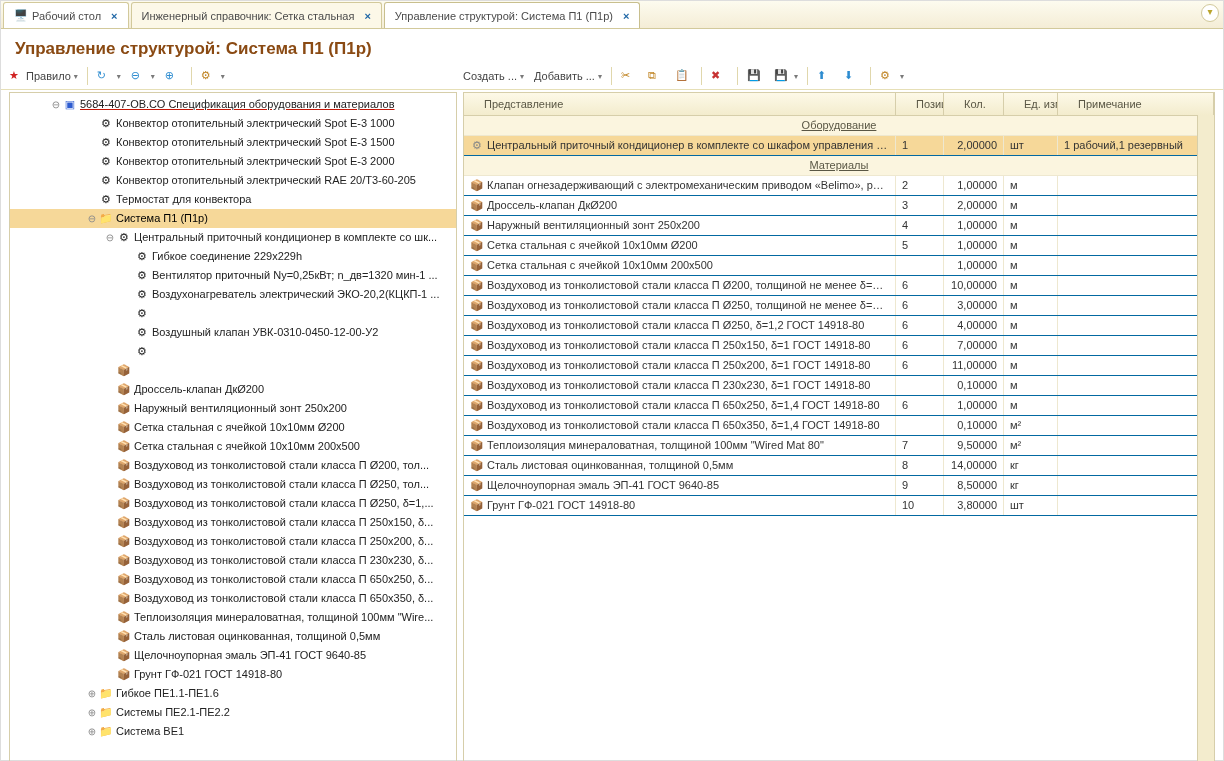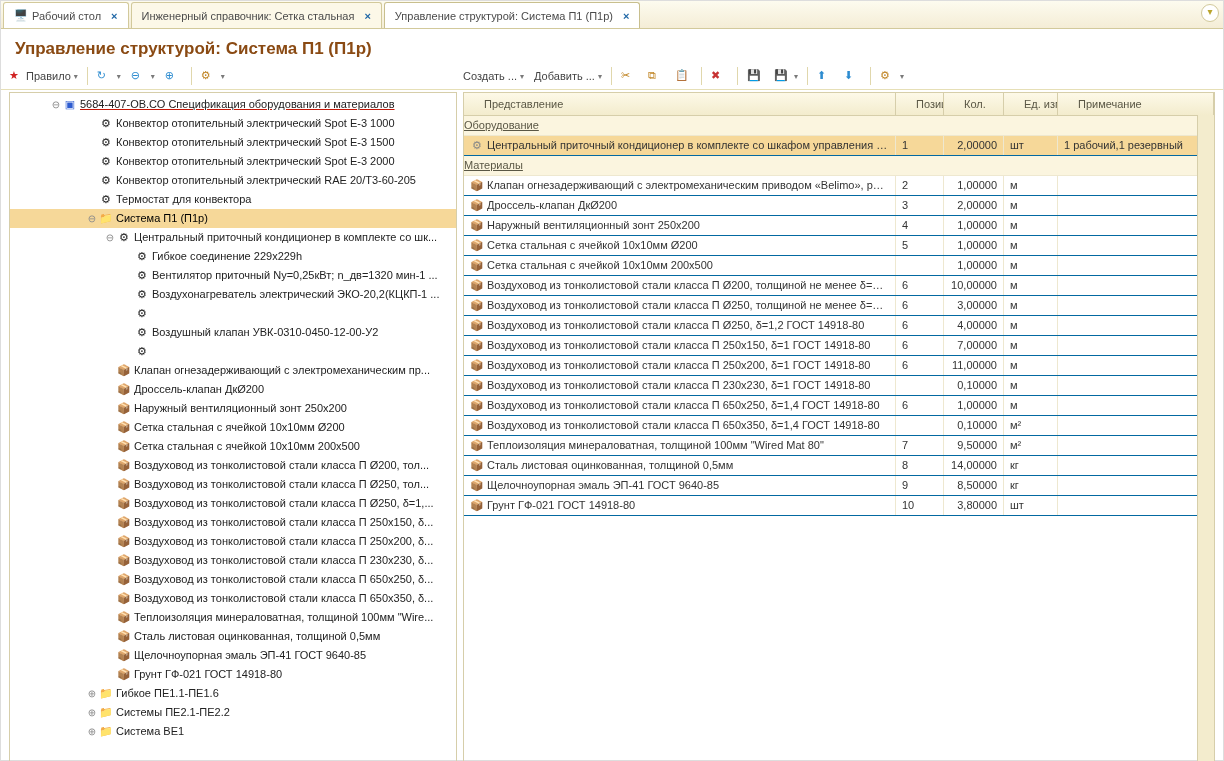--- a/index.html
+++ b/index.html
@@ -214,21 +214,21 @@
   .col-name { width: 432px; }
   .col-pos { width: 48px; }
   .col-qty { width: 60px; }
   .col-unit { width: 54px; }
   .col-note { width: 150px; flex: 1; }
   .grid-row .cell.num { text-align: right; }
   .section-row {
     height: 19px;
     line-height: 19px;
     background: #fbf5df;
-    text-align: left;
+    text-align: center;
     color: #5a5745;
     text-decoration: underline;
     border-bottom: 1px solid #eee8d0;
   }
   .grid-row .ricon { display: inline-block; width: 14px; text-align: center; margin-right: 3px; color: #888;}
   .scroll-y {
     position: absolute;
     right: 0; top: 22px; bottom: 17px;
     width: 16px;
     background: #f3eccd;
@@ -413,21 +413,20 @@
           </div>
           <div class="tree-row">
             <span class="tw" style="width:112px"></span>
             <span class="expander"></span>
             <span class="nicon">⚙</span>
           </div>
           <div class="tree-row">
             <span class="tw" style="width:94px"></span>
             <span class="expander"></span>
             <span class="nicon">📦</span>
-            <span class="label">Клапан огнезадерживающий с электромеханическим пр...</span>
           </div>
           <div class="tree-row">
             <span class="tw" style="width:94px"></span>
             <span class="expander"></span>
             <span class="nicon">📦</span>
             <span class="label">Дроссель-клапан ДкØ200</span>
           </div>
           <div class="tree-row">
             <span class="tw" style="width:94px"></span>
             <span class="expander"></span>

